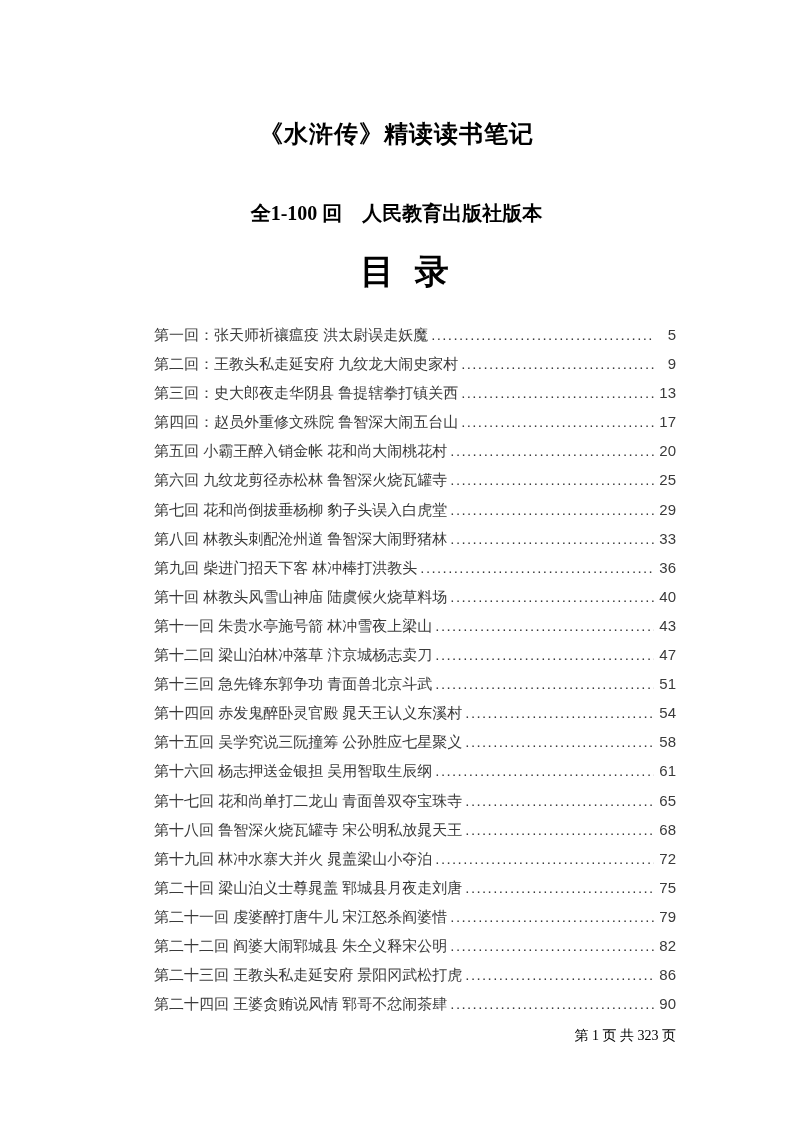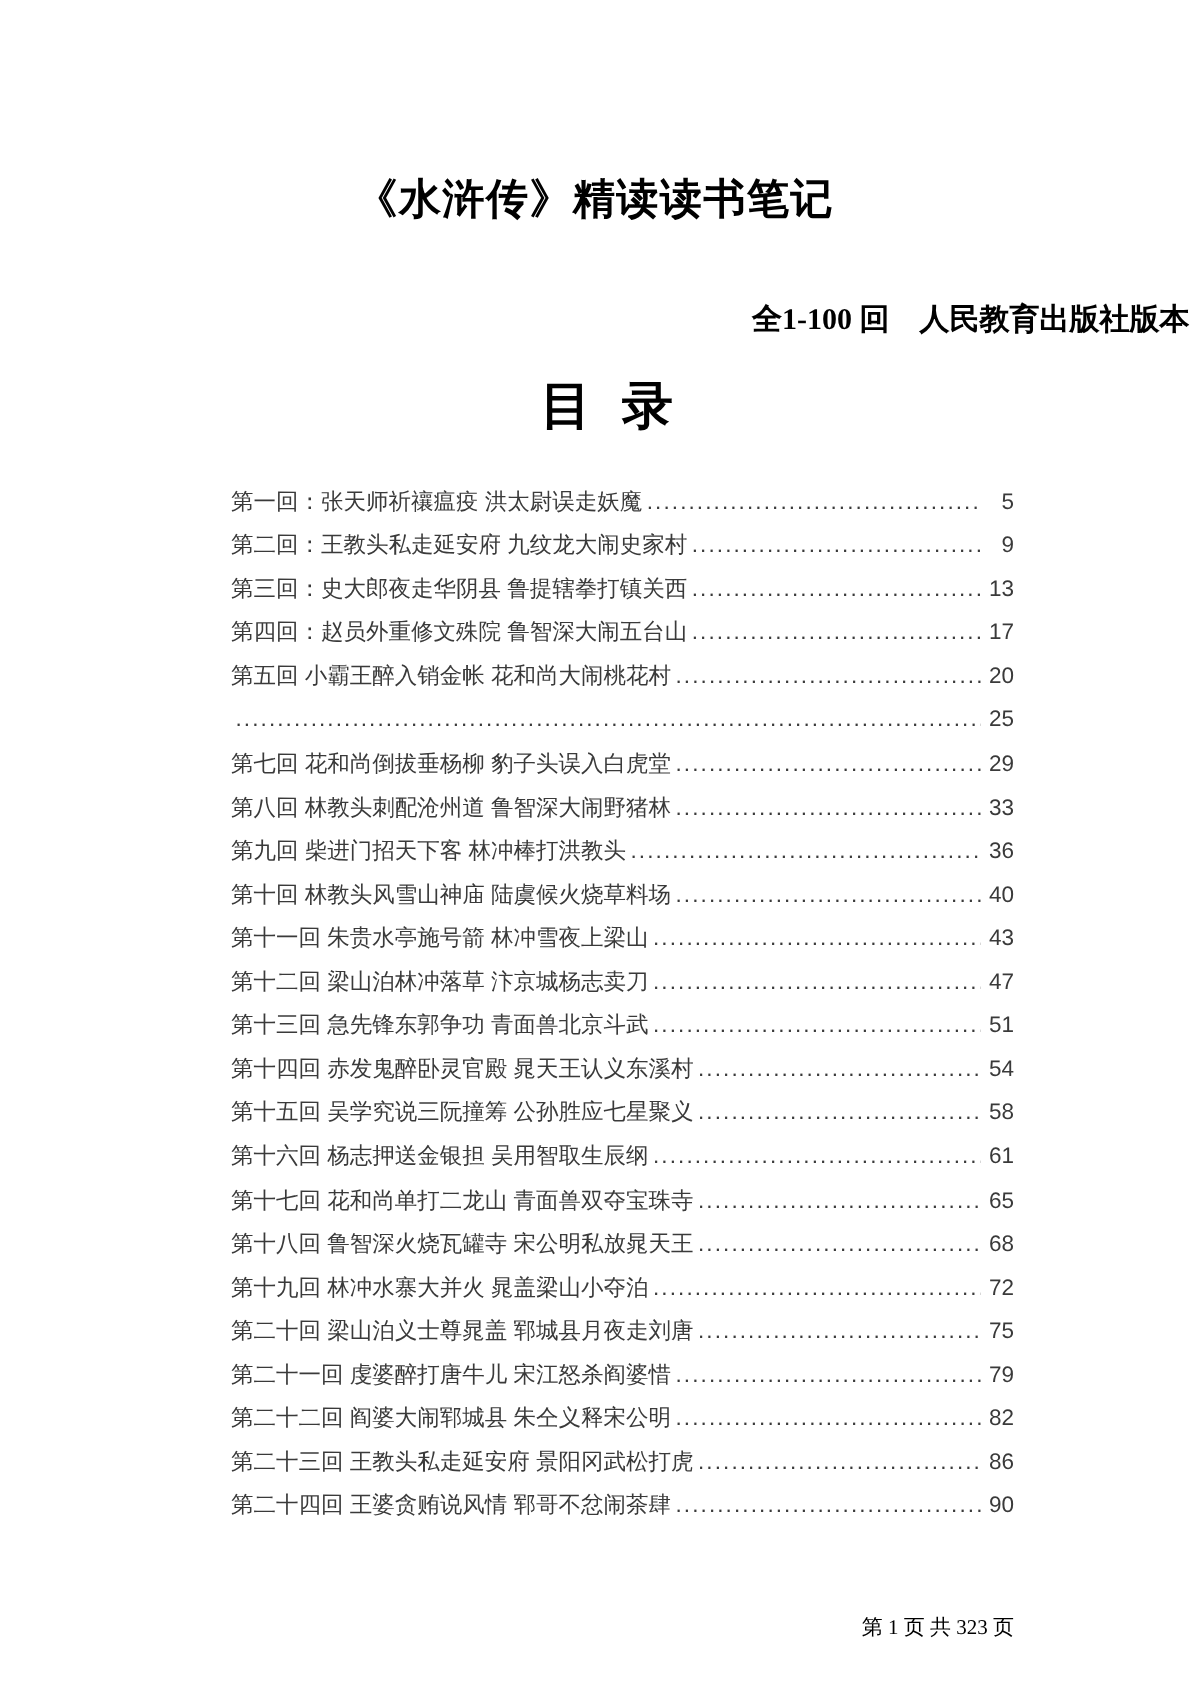--- a/index.html
+++ b/index.html
@@ -15,28 +15,28 @@
     overflow: hidden;
     font-family: "Liberation Sans", "DejaVu Sans", sans-serif;
     color: #000000;
   }
   .doc-title {
     margin: 0;
     padding-top: 108px;
     text-align: center;
     font-family: "Liberation Serif", "DejaVu Serif", serif;
     font-weight: bold;
-    font-size: 28px;
+    font-size: 24px;
     line-height: 52px;
     letter-spacing: 1px;
     color: #000000;
   }
   .doc-subtitle {
     margin-top: 40px;
-    text-align: right;
+    text-align: center;
     font-family: "Liberation Serif", "DejaVu Serif", serif;
     font-weight: bold;
     font-size: 20px;
     line-height: 26px;
     white-space: pre;
     color: #000000;
   }
   .toc-heading {
     margin: 24px 0 0 16px;
     text-align: center;
@@ -76,21 +76,21 @@
     letter-spacing: 1.4px;
     font-size: 15px;
   }
   .entry-page {
     flex: 0 0 auto;
     min-width: 20px;
     text-align: right;
   }
   .page-footer {
     position: absolute;
-    top: 1076px;
+    top: 1026px;
     right: 117px;
     font-family: "Liberation Serif", "DejaVu Serif", serif;
     font-size: 14px;
     line-height: 20px;
     white-space: pre;
     color: #000000;
   }
 </style>
 </head>
 <body>
@@ -122,20 +122,21 @@
         <span class="entry-text">第四回：赵员外重修文殊院 鲁智深大闹五台山</span>
         <span class="dots"></span>
         <span class="entry-page">17</span>
       </div>
       <div class="toc-row">
         <span class="entry-text">第五回 小霸王醉入销金帐 花和尚大闹桃花村</span>
         <span class="dots"></span>
         <span class="entry-page">20</span>
       </div>
       <div class="toc-row">
+        <span class="entry-text">第六回 九纹龙剪径赤松林 鲁智深火烧瓦罐寺</span>
         <span class="dots"></span>
         <span class="entry-page">25</span>
       </div>
       <div class="toc-row">
         <span class="entry-text">第七回 花和尚倒拔垂杨柳 豹子头误入白虎堂</span>
         <span class="dots"></span>
         <span class="entry-page">29</span>
       </div>
       <div class="toc-row">
         <span class="entry-text">第八回 林教头刺配沧州道 鲁智深大闹野猪林</span>

